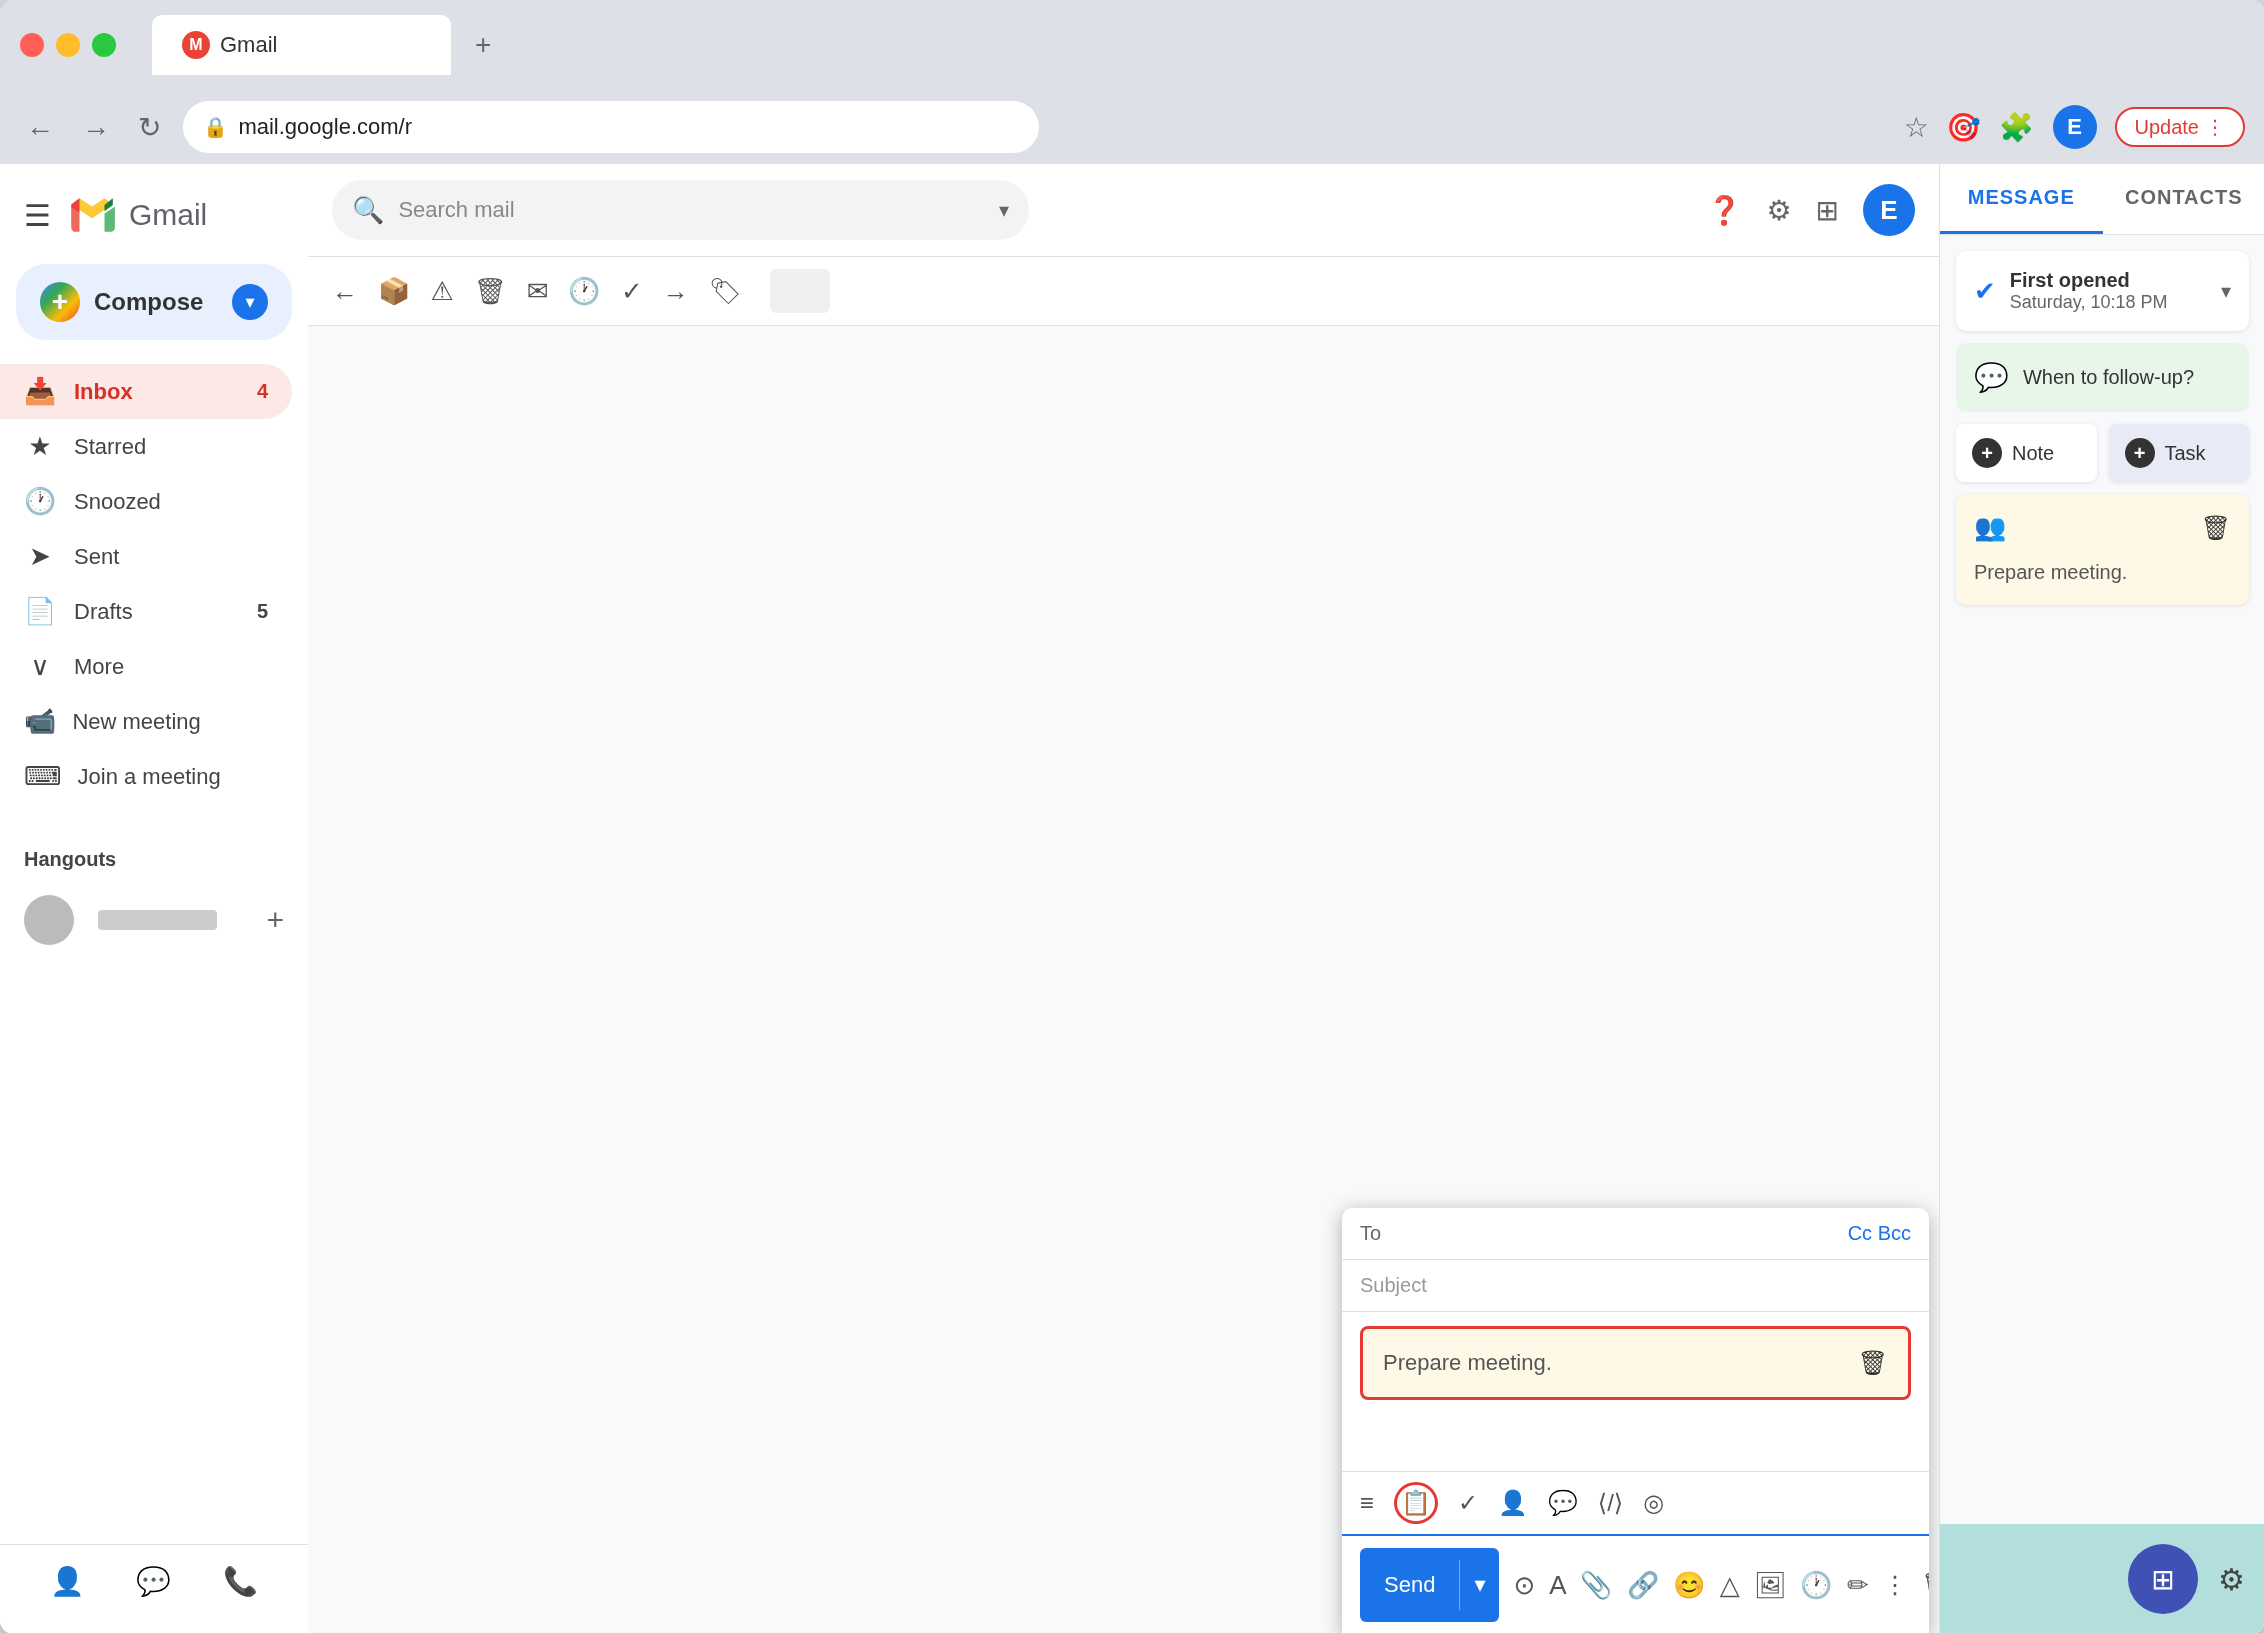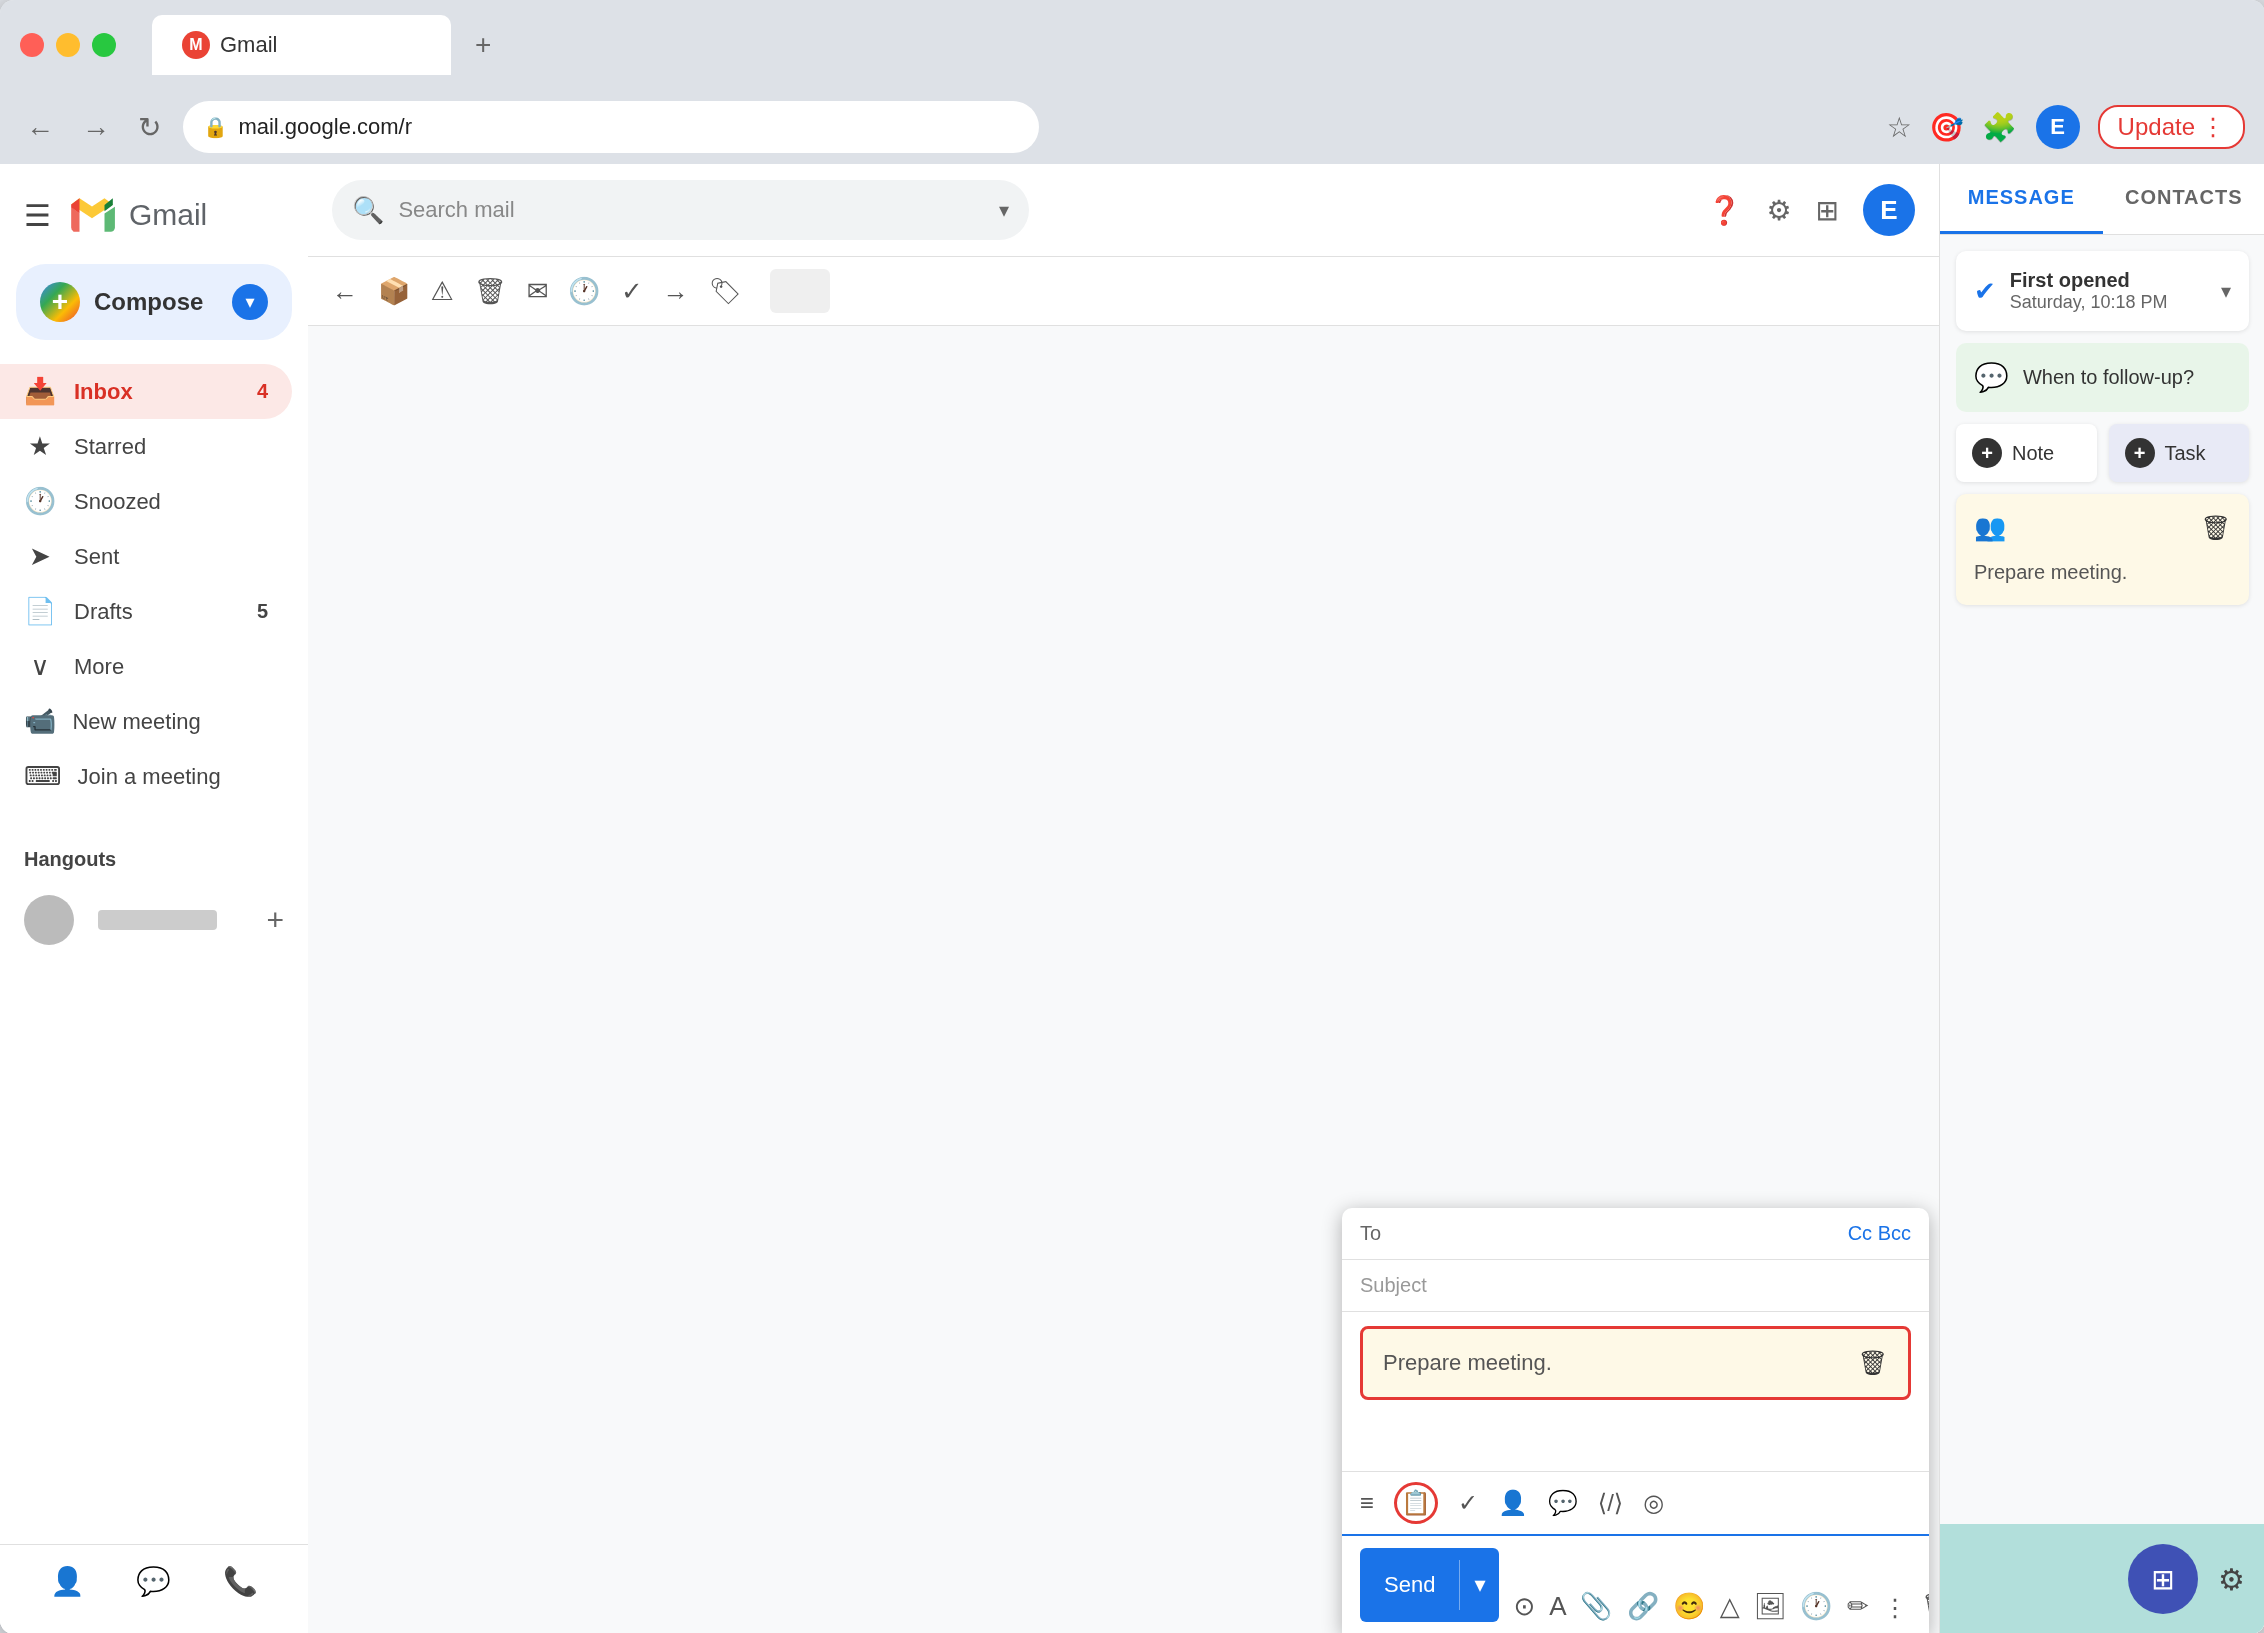--- a/index.html
+++ b/index.html
@@ -102,21 +102,21 @@
       gap: 18px;
       margin-left: auto;
     }
     .addr-icon { font-size: 28px; color: #666; cursor: pointer; }
     .update-btn {
       background: white;
       border: 2px solid #e53935;
       color: #e53935;
       border-radius: 20px;
       padding: 6px 18px;
-      font-size: 24px;
+      font-size: 20px;
       cursor: pointer;
       display: flex;
       align-items: center;
       gap: 6px;
     }
 
     
     .app-content {
       flex: 1;
       display: flex;
@@ -401,21 +401,21 @@
       border-radius: 50%;
       padding: 4px;
       color: #333;
     }
 
     
     .compose-footer {
       padding: 12px 18px;
       border-top: 2px solid #1a73e8;
       display: flex;
-      align-items: flex-end;
+      align-items: center;
       gap: 14px;
     }
     .send-btn {
       background: #1a73e8;
       color: white;
       border: none;
       border-radius: 6px;
       padding: 12px 0;
       font-size: 22px;
       cursor: pointer;

